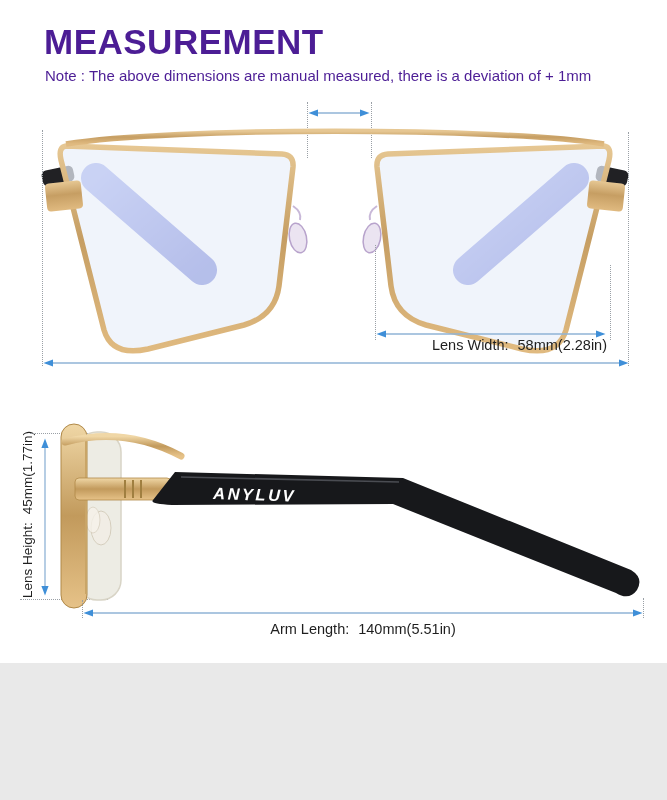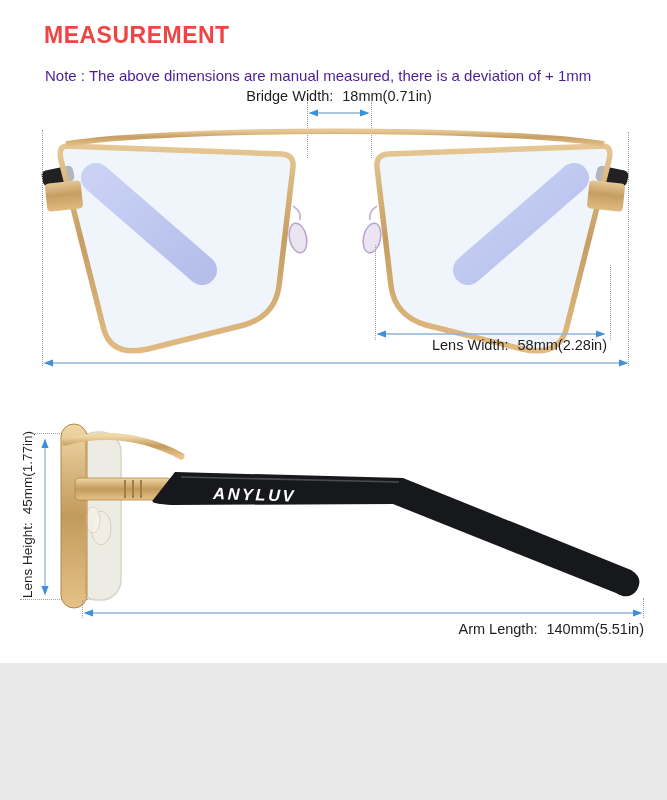--- a/index.html
+++ b/index.html
@@ -1,21 +1,21 @@
 <!DOCTYPE html>
 <html><head>
 <meta charset="utf-8">
 <style>
   html,body{margin:0;padding:0;background:#fff;}
   .stage{position:relative;width:667px;height:800px;background:#ffffff;overflow:hidden;
          font-family:"Liberation Sans","DejaVu Sans",sans-serif;color:#1e1e1e;}
 
   
-  .title{position:absolute;left:44px;top:22px;font-size:23px;font-weight:900;
-         letter-spacing:.5px;color:#ef4444;}
+  .title{position:absolute;left:44px;top:22px;font-size:35px;font-weight:900;
+         letter-spacing:.5px;color:#4c1d95;}
   .note{position:absolute;left:45px;top:67px;font-size:15px;color:#4c1d95;white-space:nowrap;}
 
   
   .dim-label{position:absolute;font-size:14.5px;color:#1f1f1f;text-align:center;white-space:nowrap;}
   .dim-label .val{margin-left:9px;}
   .dim-label-v{position:absolute;left:-68px;top:507px;width:190px;text-align:center;
                transform:rotate(-90deg);font-size:13.5px;color:#1f1f1f;white-space:nowrap;}
   .dim-label-v .val{margin-left:8px;}
   .arrow{position:absolute;display:block;}
   .vdot{position:absolute;width:0;border-left:1px dotted #9aa0a6;}
@@ -31,23 +31,20 @@
   }
 </style>
 </head>
 <body>
 
 <div class="stage">
 
   <div class="title">MEASUREMENT</div>
   <div class="note">Note : The above dimensions are manual measured, there is a deviation of + 1mm</div>
 
-  <div class="dim-label" style="left:219px;top:88px;width:240px;">
-    <span>Bridge Width:</span><span class="val">18mm(0.71in)</span>
-  </div>
   <svg class="arrow" style="left:307px;top:107px;" width="64" height="12">
     <line x1="9" y1="6" x2="55" y2="6" stroke="#8fb3d6" stroke-width="1.3"></line>
     <path d="M1.5,6 L11,2.4 L11,9.6 Z" fill="#3f8fd8"></path>
     <path d="M62.5,6 L53,2.4 L53,9.6 Z" fill="#3f8fd8"></path>
   </svg>
   <div class="vdot" style="left:307px;top:102px;height:56px;"></div>
   <div class="vdot" style="left:371px;top:102px;height:56px;"></div>
 
   <svg class="glasses" style="left:30px;top:114px;" width="610" height="252" viewBox="0 0 610 252">
     <defs>
@@ -135,21 +132,21 @@
     <text x="158" y="79" font-size="16.5" font-weight="bold" font-style="italic" letter-spacing="2.5" fill="#ffffff" transform="rotate(1.8 158 79)" font-family="&quot;Liberation Sans&quot;,&quot;DejaVu Sans&quot;,sans-serif">ANYLUV</text>
   </svg>
 
   <div class="vdot" style="left:82px;top:600px;height:18px;"></div>
   <div class="vdot" style="left:643px;top:598px;height:20px;"></div>
   <svg class="arrow" style="left:82px;top:607px;" width="562" height="12">
     <line x1="9" y1="6" x2="553" y2="6" stroke="#8fb3d6" stroke-width="1.3"></line>
     <path d="M1.5,6 L11,2.4 L11,9.6 Z" fill="#3f8fd8"></path>
     <path d="M560.5,6 L551,2.4 L551,9.6 Z" fill="#3f8fd8"></path>
   </svg>
-  <div class="dim-label" style="left:82px;top:621px;width:562px;text-align:right;">
+  <div class="dim-label" style="left:82px;top:621px;width:562px;">
     <span>Arm Length:</span><span class="val">140mm(5.51in)</span>
   </div>
 
   <div class="footer">
     
     
     
 
     
     

